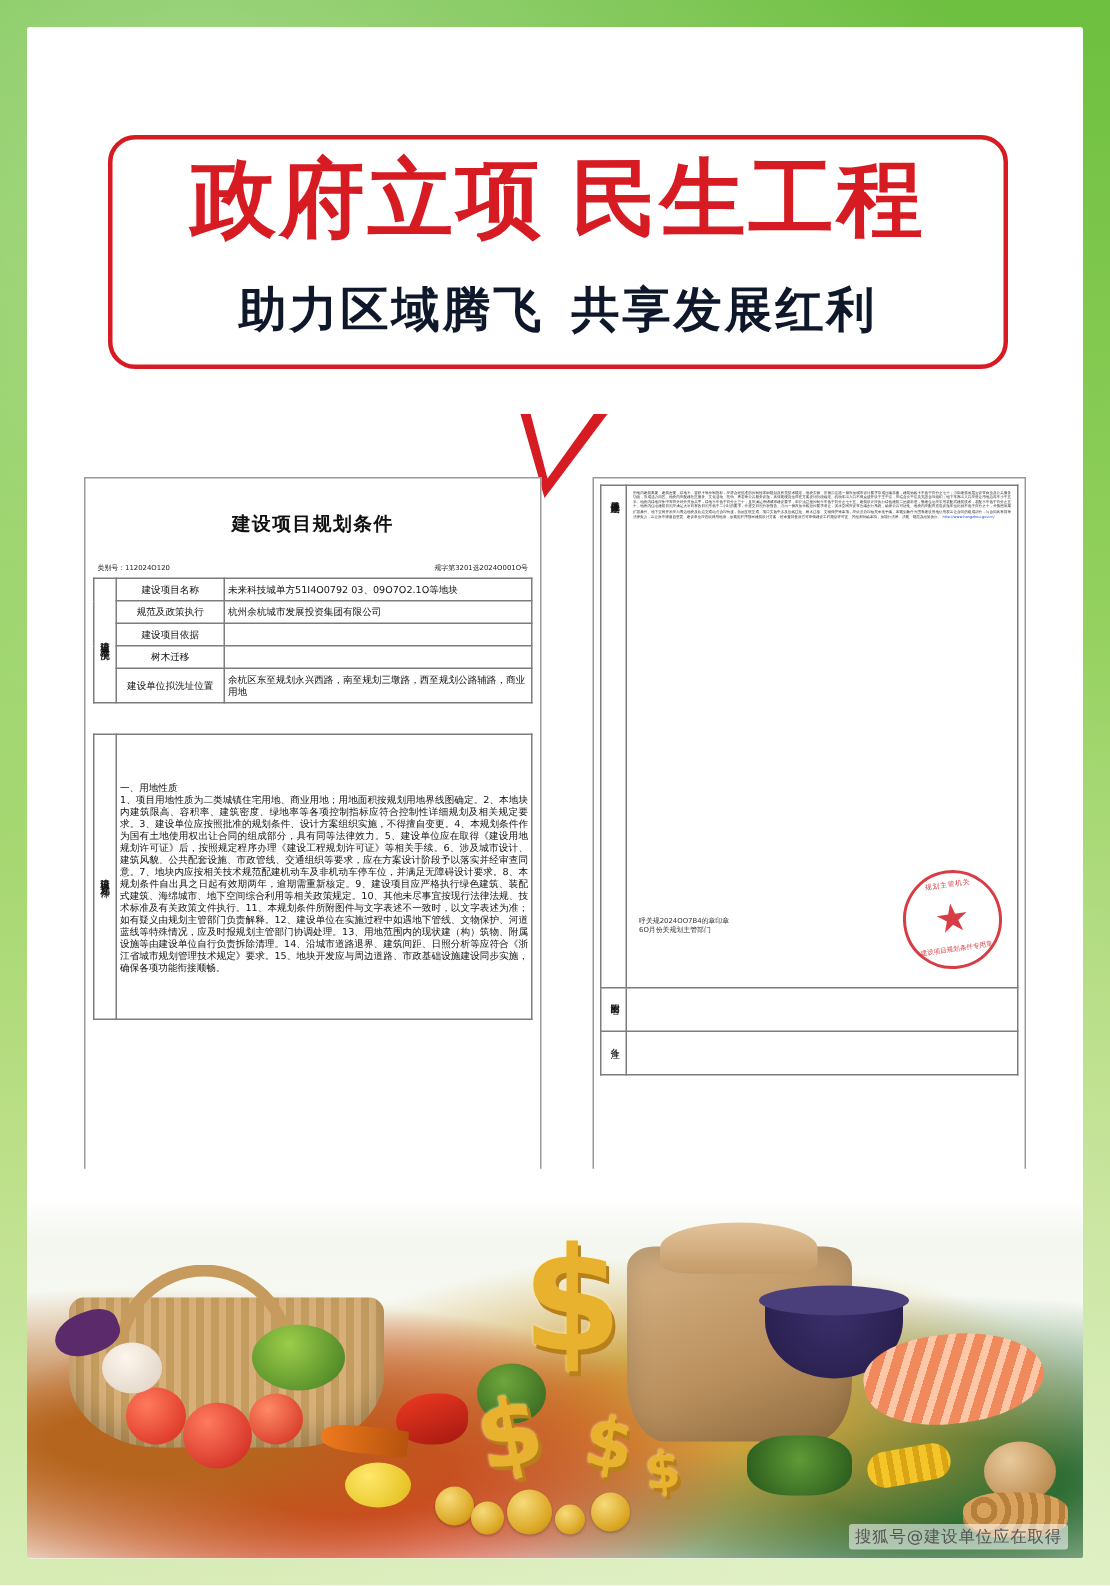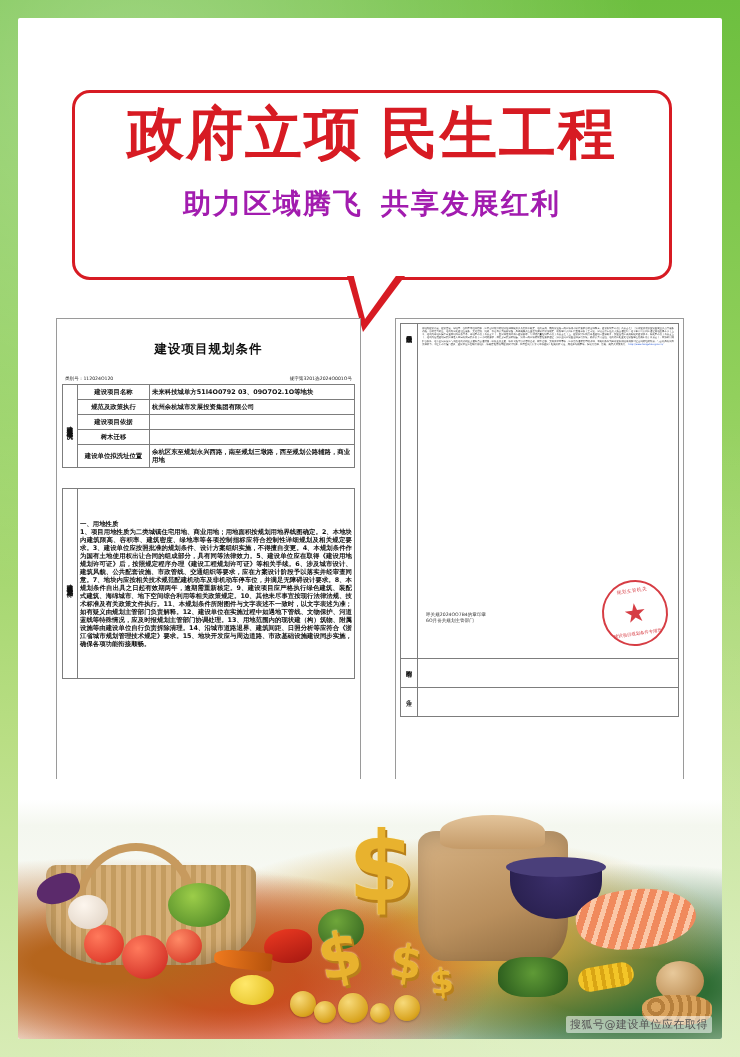--- a/index.html
+++ b/index.html
@@ -28,21 +28,21 @@
   #inner {
     position:absolute;
     left:18px; top:18px; right:18px; bottom:18px;
     background:#ffffff;
     border-radius:2px;
     overflow:hidden;
   }
 
   
   .bubble-wrap{
-    position:absolute; left:54px; top:72px; width:600px; height:190px;
+    position:absolute; left:54px; top:72px; width:600px; height:156px;
   }
   .bubble{
     position:absolute; inset:0;
     border:3px solid #d71b23;
     border-radius:18px;
     background:#fff;
   }
   .bubble-tail{
     position:absolute; left:275px; top:186px;
     width:0;height:0;
@@ -65,23 +65,23 @@
     font-size:57px;
     letter-spacing:2px;
     color:#d71b23;
     white-space:nowrap;
     line-height:1.05;
   }
   .headline2{
     position:absolute; left:0; right:0; top:95px;
     text-align:center;
     font-weight:bold;
-    font-size:28px;
+    font-size:32px;
     letter-spacing:2px;
-    color:#a21caf;
+    color:#0f172a;
     white-space:nowrap;
   }
   .headline1 .gap, .headline2 .gap{ display:inline-block; width:18px; }
 
   
   .docs{
     position:absolute; left:38px; top:300px; width:628px; height:470px;
   }
   .doc{
     position:absolute; top:0; height:470px;
@@ -104,21 +104,20 @@
   .doc-meta{
     display:flex; justify-content:space-between;
     font-size:4.6px; color:#222;
     padding:14px 8px 3px 8px;
   }
   .tbl{
     width:calc(100% - 10px);
     margin:0 5px;
     border-collapse:collapse;
     table-layout:fixed;
-    font-weight:bold;
   }
   .tbl td{
     border:1px solid #7d7d7d;
     font-size:6.4px;
     color:#111;
     padding:3px 2px;
     vertical-align:middle;
     line-height:1.25;
   }
   .sidecell{

